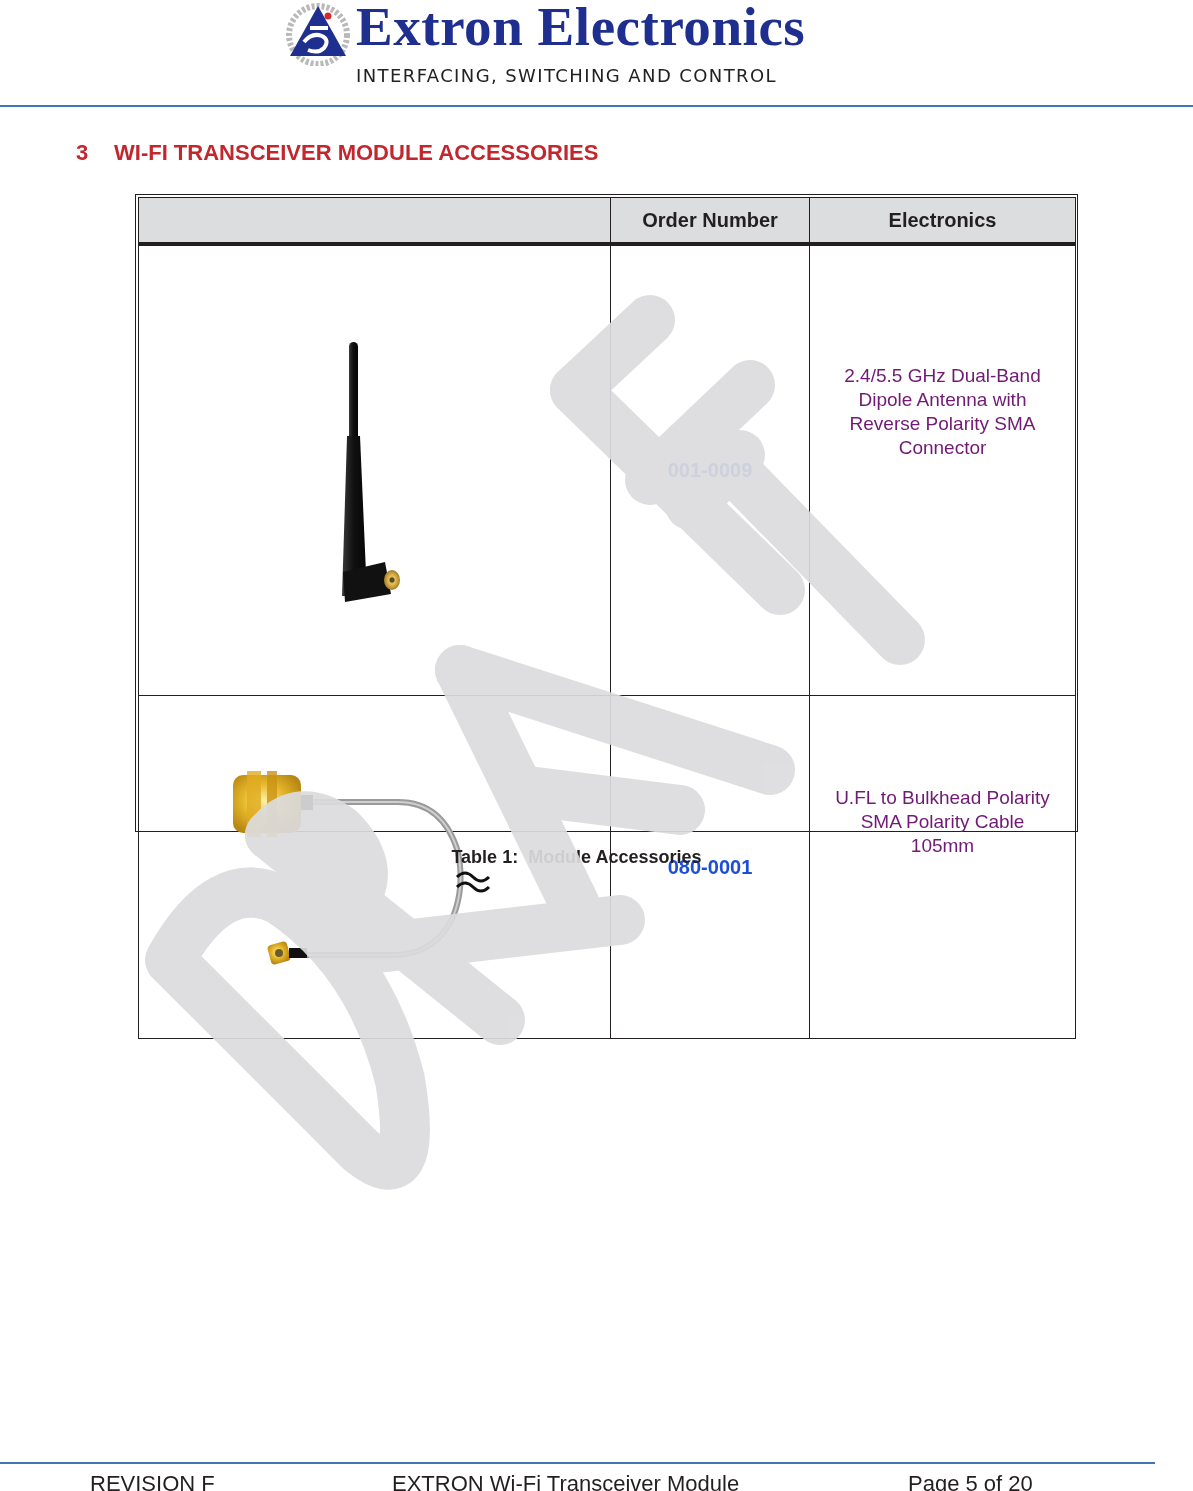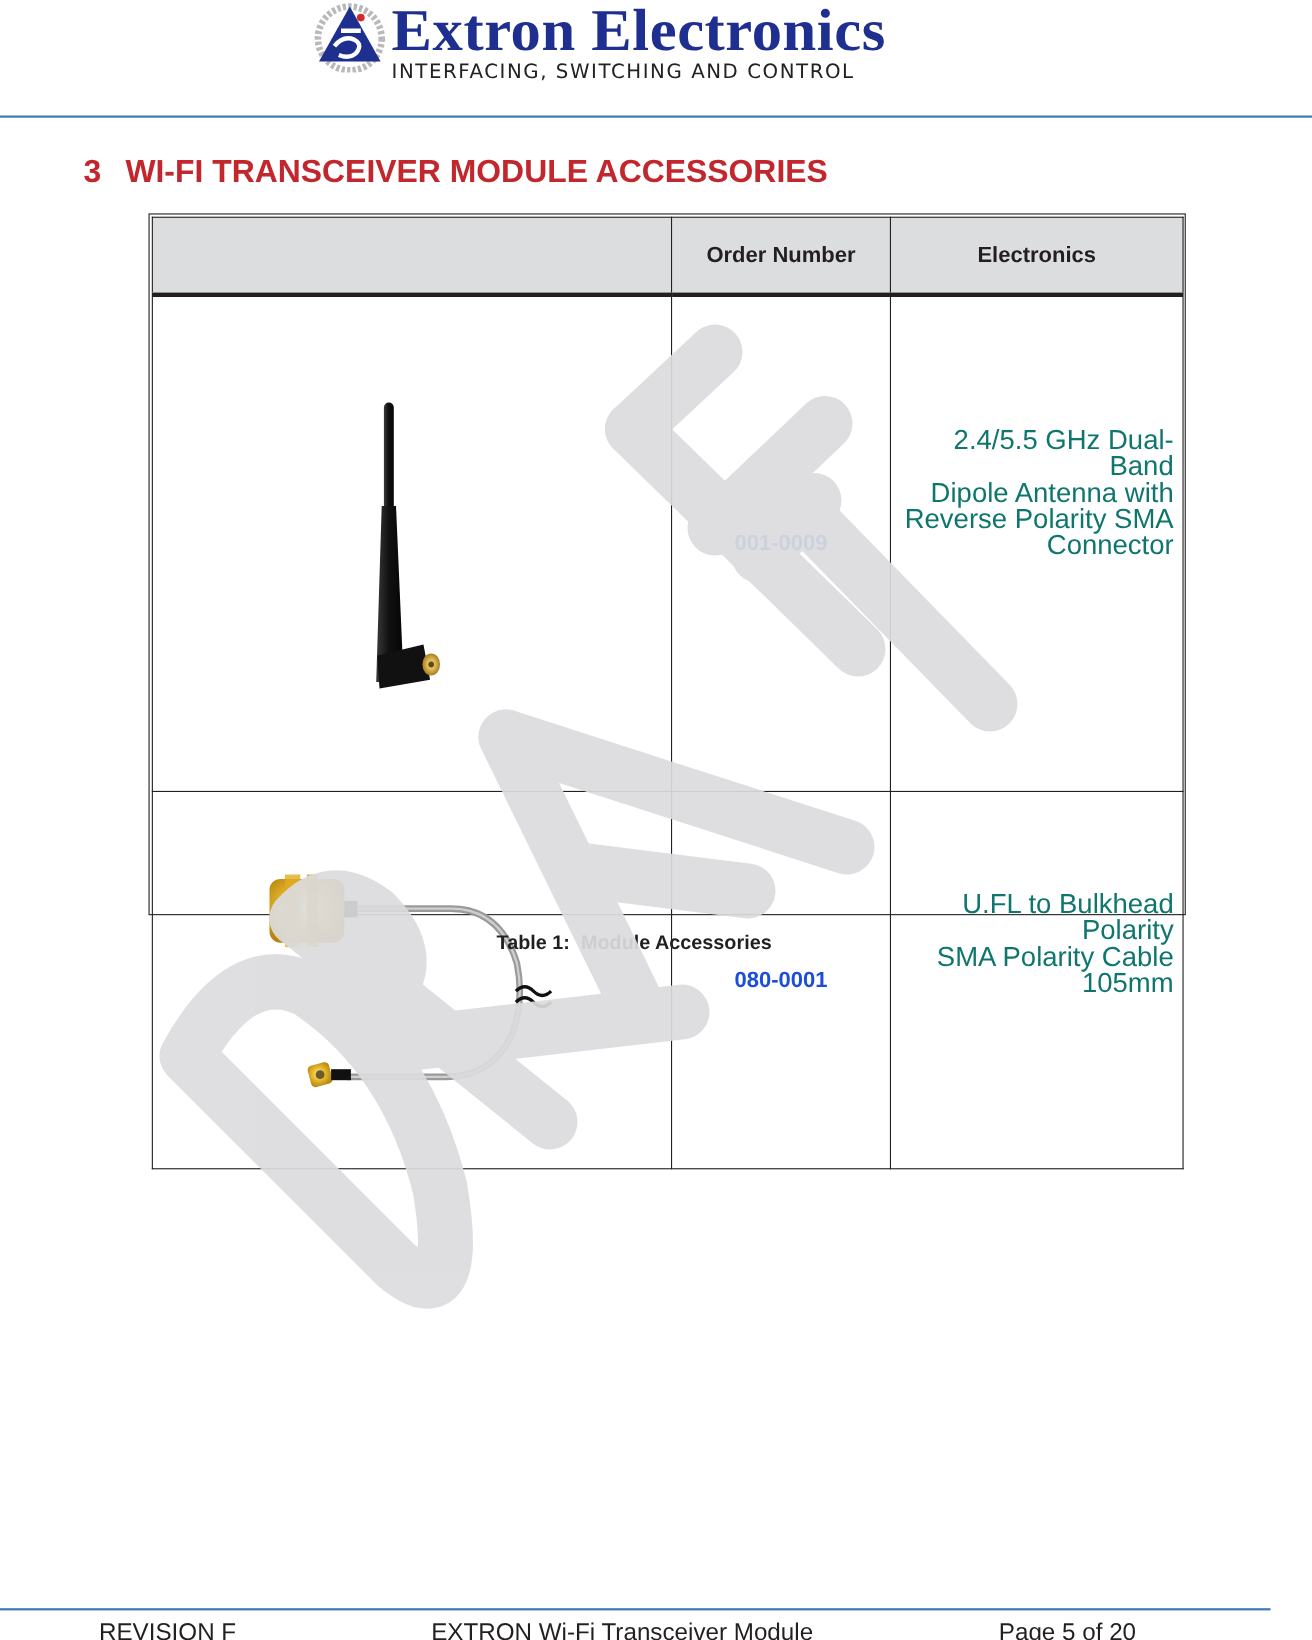--- a/index.html
+++ b/index.html
@@ -10,51 +10,51 @@
     
     .logo { position: absolute; left: 284px; top: 2px; width: 624px; height: 80px; }
     .logo-mark { position: absolute; left: 0; top: 0; width: 68px; height: 64px; }
     .logo-word {
       position: absolute; left: 72px; top: -6px;
       font-family: "Liberation Serif", serif; font-weight: bold;
       font-size: 54px; color: #1f2f8f; letter-spacing: 0.5px; white-space: nowrap;
       transform: scaleX(1.02); transform-origin: left top;
     }
     .logo-tag {
-      position: absolute; left: 72px; top: 53px;
+      position: absolute; left: 72px; top: 63px;
       font-family: "DejaVu Sans", sans-serif; font-size: 18px; color: #222;
       letter-spacing: 1.4px; white-space: nowrap; font-weight: normal;
     }
     .header-rule { position: absolute; left: 0; top: 105px; width: 1193px; height: 2px; background: #3f77b5; }
 
     
     .section-heading {
       position: absolute; left: 76px; top: 140px;
-      font-size: 29px; font-weight: bold; color: #c1272d; white-space: nowrap;
+      font-size: 22px; font-weight: bold; color: #c1272d; white-space: nowrap;
     }
     .section-heading .num { display: inline-block; width: 38px; }
 
     
     .tbl-outer {
       position: absolute; left: 135px; top: 194px; width: 943px; height: 638px;
       border: 1px solid #231f20; box-sizing: border-box;
     }
     table.acc {
       position: absolute; left: 138px; top: 197px; width: 937px;
       border-collapse: collapse; table-layout: fixed;
     }
     table.acc th, table.acc td {
-      border: 1px solid #231f20; text-align: center; vertical-align: middle; padding: 12px;
+      border: 1px solid #231f20; text-align: center; vertical-align: middle; padding: 0;
     }
     table.acc thead th {
       background: #dcdddf; height: 44px; font-size: 20px; font-weight: bold; color: #231f20;
       border-bottom: 4px solid #231f20;
     }
     table.acc td.order { font-size: 20px; font-weight: bold; color: #1d4ed8; }
-    table.acc td.desc { font-size: 25px; line-height: 24px; color: #0f766e; padding: 0 8px; text-align: right; }
+    table.acc td.desc { font-size: 19px; line-height: 24px; color: #701a75; padding: 0 8px; }
     table.acc td.desc.r1 { vertical-align: top; padding-top: 118px; }
     table.acc td.desc.r2 { vertical-align: top; padding-top: 90px; }
     .row1 td { height: 331px; }
     .row2 td { height: 252px; border-bottom: 1px solid #231f20; }
     .img-cell { position: relative; }
     .caption {
       position: absolute; left: 0; width: 1153px; top: 847px; text-align: center;
       font-size: 18px; font-weight: bold; color: #231f20; white-space: pre;
     }
 

